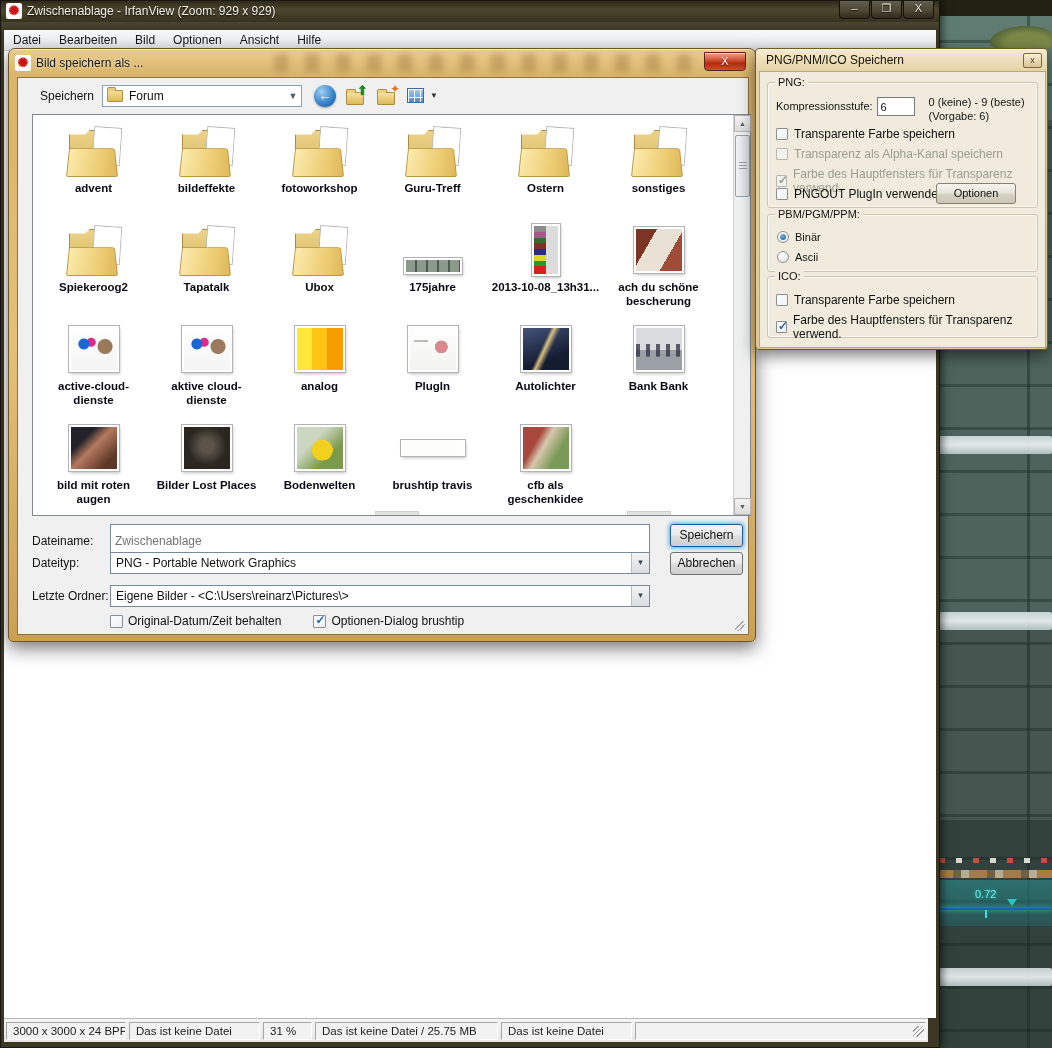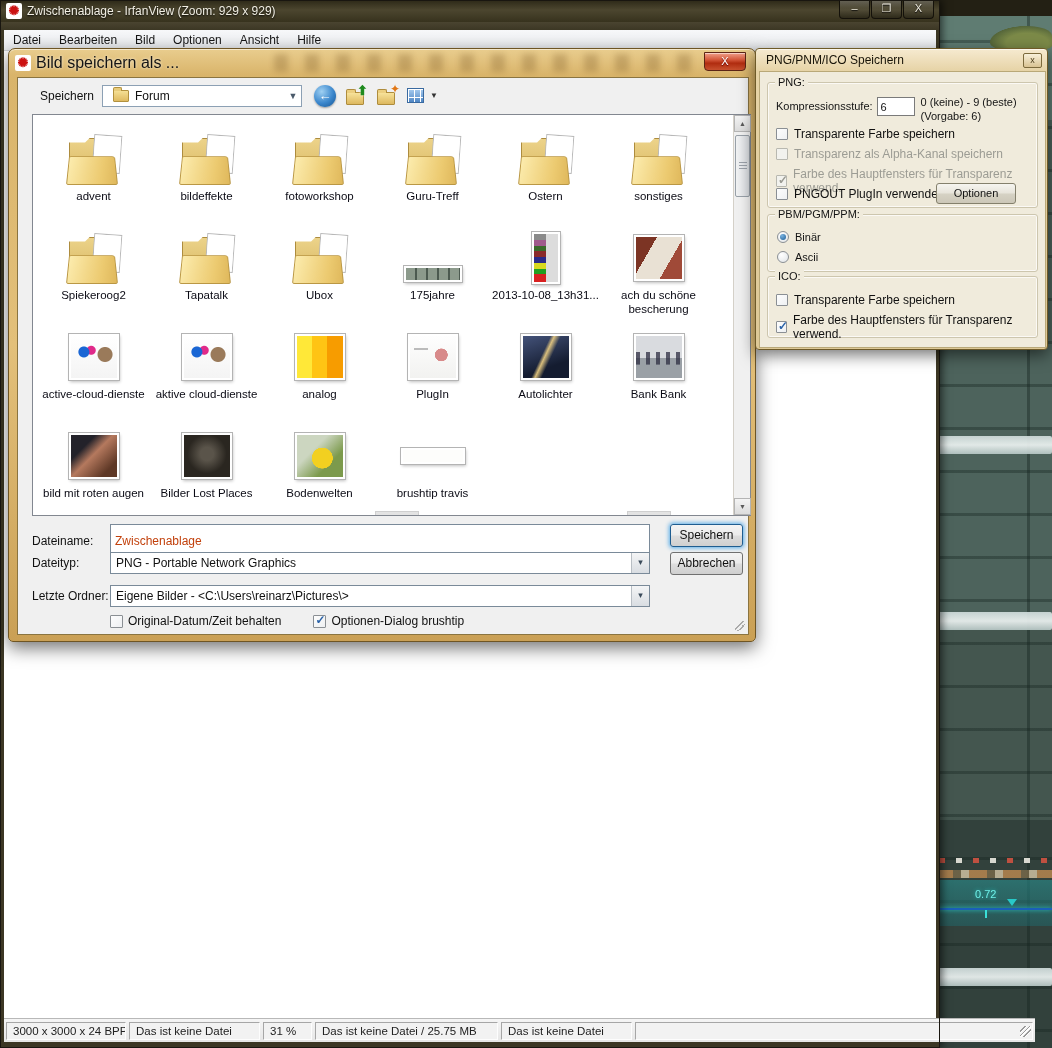--- a/index.html
+++ b/index.html
@@ -49,48 +49,48 @@
     color:#cc1212; font-size:13px; line-height:15px; text-align:center; font-weight:bold; }
   .mw-title { color:#f2efe4; font-size:12px; text-shadow:0 1px 2px #000; }
   .win-buttons { position:absolute; right:6px; top:0; display:flex; }
   .win-btn { width:31px; height:19px; margin-left:1px; border:1px solid #14110a; border-top:none;
     border-radius:0 0 4px 4px; background:linear-gradient(180deg,rgba(255,255,255,.28),rgba(255,255,255,.06) 45%,rgba(0,0,0,.25));
     color:#efece0; font-size:11px; line-height:17px; text-align:center; text-shadow:0 1px 1px #000; }
   .mw-menubar { position:absolute; left:4px; top:30px; width:932px; height:21px; display:flex; align-items:center; gap:0;
     background:linear-gradient(180deg,#f7f8fa,#e9ebee); border-bottom:1px solid #cfd2d6; }
   .menu-item { padding:2px 9px; color:#151515; font-size:12px; }
   .mw-client { position:absolute; left:4px; top:51px; width:932px; height:967px; background:#fff; }
-  .mw-statusbar { position:absolute; left:4px; top:1018px; width:1031px; height:24px;
+  .mw-statusbar { position:absolute; left:4px; top:1018px; width:924px; height:24px;
     background:linear-gradient(180deg,#f5f5f5,#e6e6e6); display:flex; align-items:center; padding:2px 2px; gap:3px;
     font-size:11.5px; color:#222; border-top:1px solid #b8b8b8; }
   .sb-cell { height:18px; line-height:17px; padding:0 6px; border:1px solid; border-color:#a6a6a6 #fdfdfd #fdfdfd #a6a6a6; background:#f2f2f2; white-space:nowrap; overflow:hidden; }
   .sb-1{width:120px;} .sb-2{width:131px;} .sb-3{width:49px;} .sb-4{width:183px;} .sb-5{width:131px;} .sb-6{flex:1;}
   .grip { position:absolute; right:4px; bottom:5px; width:11px; height:11px;
     background:
       linear-gradient(135deg, transparent 0 62%, #9a9a9a 62% 70%, #fff 70% 76%, transparent 76%),
       linear-gradient(135deg, transparent 0 42%, #9a9a9a 42% 50%, #fff 50% 56%, transparent 56%),
       linear-gradient(135deg, transparent 0 22%, #9a9a9a 22% 30%, #fff 30% 36%, transparent 36%);
   }
 
   
   .save-dialog { position:absolute; left:8px; top:48px; width:748px; height:594px; border-radius:7px 7px 5px 5px;
     background:linear-gradient(180deg,#e9cd8e,#d9b46a 26px,#e3c07a 50%,#caa055);
     border:1px solid #6e5524; box-shadow:0 6px 18px rgba(0,0,0,.55), inset 0 1px 0 rgba(255,255,255,.55); }
   .sd-titlebar { position:absolute; left:0; top:0; width:100%; height:28px; display:flex; align-items:center; }
-  .sd-title { font-size:16px; color:#141414; text-shadow:0 0 3px rgba(255,255,255,.8); }
+  .sd-title { font-size:12px; color:#141414; text-shadow:0 0 3px rgba(255,255,255,.8); }
   .ghost-icons { position:absolute; left:265px; top:5px; width:430px; height:18px; filter:blur(3px); opacity:.45;
     background:repeating-linear-gradient(90deg, rgba(95,60,15,.5) 0 14px, transparent 14px 31px); border-radius:3px; }
   .sd-close { position:absolute; right:9px; top:3px; width:42px; height:19px; border:1px solid #5c2415; border-radius:0 0 4px 4px;
     background:linear-gradient(180deg,#f0a08a,#d4573a 40%,#b02c10 60%,#c8502e);
     color:#fff; font-size:11px; line-height:17px; text-align:center; text-shadow:0 1px 1px #600; box-shadow:inset 0 1px 0 rgba(255,255,255,.5); }
   .sd-inner { position:absolute; left:8px; top:28px; width:732px; height:558px; background:#f0f0f0; border:1px solid #8a7440; }
 
   .sd-toolbar { position:absolute; left:0; top:0; width:100%; height:36px; display:flex; align-items:center; }
   .sd-toolbar-label { margin-left:22px; width:62px; color:#111; }
-  .combo { position:relative; width:200px; height:22px; background:#fff; border:1px solid #8ca0b4; display:flex; align-items:center;padding-left:6px; }
+  .combo { position:relative; width:200px; height:22px; background:#fff; border:1px solid #8ca0b4; display:flex; align-items:center; }
   .mini-folder { width:16px; height:12px; margin:0 6px 0 4px; position:relative;
     background:linear-gradient(180deg,#f5df94,#dfba60); border:1px solid #b2913e; border-radius:1px; }
   .mini-folder::before { content:""; position:absolute; left:-1px; top:-4px; width:7px; height:3px;
     background:#e8cc7c; border:1px solid #b2913e; border-bottom:none; border-radius:2px 2px 0 0; }
   .combo-text { flex:1; font-size:12px; color:#111; }
   .combo-caret { width:16px; text-align:center; color:#4a5a6a; font-size:9px; }
   .tb-icons { display:flex; align-items:center; gap:9px; margin-left:12px; }
   .tbi { position:relative; width:22px; height:22px; }
   .tbi-back { border-radius:50%; background:radial-gradient(circle at 35% 30%, #9fd0f2, #3a86cc 55%, #15528f);
     color:#fff; font-weight:bold; font-size:13px; line-height:21px; text-align:center; box-shadow:0 1px 2px rgba(0,0,0,.35); }
@@ -99,21 +99,21 @@
   .tbi-fold::before { content:""; position:absolute; left:-1px; top:-4px; width:8px; height:3px;
     background:#eccf80; border:1px solid #ae8c3c; border-bottom:none; border-radius:2px 2px 0 0; }
   .tbi-up-arrow { position:absolute; right:-1px; top:-2px; color:#1e8a1e; font-size:13px; font-weight:bold; text-shadow:0 0 2px #fff; }
   .tbi-star { position:absolute; right:-2px; top:-3px; color:#e07818; font-size:12px; text-shadow:0 0 2px #fff; }
   .tbi-views { width:17px; height:15px; margin-top:3px;
     background-image:linear-gradient(90deg,#fff 1px,transparent 1px),linear-gradient(#fff 1px,transparent 1px),linear-gradient(180deg,#a8cdf0,#4f86c4);
     background-size:6px 8px,6px 8px,100% 100%; border:1px solid #3a6aa0; }
   .tbi-views-caret { position:absolute; right:-9px; top:6px; color:#333; font-size:8px; }
 
   .file-list { position:absolute; left:14px; top:36px; width:719px; height:402px; background:#fff; border:1px solid #828790; }
-  .fl-grid { position:absolute; left:4px; top:12px; width:680px; display:grid; grid-template-columns:repeat(6,113px); grid-auto-rows:99px; }
+  .fl-grid { position:absolute; left:4px; top:4px; width:680px; display:grid; grid-template-columns:repeat(6,113px); grid-auto-rows:99px;font-weight:bold; }
   .file-item { position:relative; text-align:center; padding-top:6px; }
   .flabel { margin-top:4px; font-size:11.5px; color:#0a0a14; line-height:1.25; padding:0 2px; word-wrap:break-word; }
   .t { position:relative; width:62px; height:52px; margin:0 auto; }
   
   .t.fold::before { content:""; position:absolute; left:6px; top:5px; width:44px; height:44px;
     background:linear-gradient(180deg,#ecd38a,#d6b45c); border:1px solid #ad8c3e; border-radius:2px;
     clip-path:polygon(0 10%,36% 10%,46% 0,100% 0,100% 100%,0 100%); }
   .t.fold::after { content:""; position:absolute; left:3px; bottom:0; width:50px; height:32px;
     background:linear-gradient(100deg,#fcecae,#ecca70 70%,#dfb85c); border:1px solid #b99643; border-radius:2px 3px 2px 2px;
     transform:perspective(70px) rotateX(16deg); transform-origin:bottom; }
@@ -168,21 +168,21 @@
   .vs-up{top:0;} .vs-down{bottom:0;}
   .vs-thumb { position:absolute; left:1px; top:20px; width:15px; height:62px; border:1px solid #98a0a8; border-radius:2px;
     background:linear-gradient(90deg,#f2f3f4,#d8dbdf); }
   .vs-thumb::after { content:""; position:absolute; left:3px; top:26px; width:8px; height:7px;
     background:repeating-linear-gradient(180deg,#9aa0a8 0 1px,transparent 1px 3px); }
 
   .sd-fields { position:absolute; left:0; top:438px; width:100%; }
   .frow { position:absolute; left:14px; display:flex; align-items:center; }
   .flab { width:78px; font-size:12px; color:#111; }
   .r-name{top:8px;} .r-type{top:36px;} .r-folder{top:69px;} .r-checks{top:98px; left:92px;}
-  .txt-input { width:540px; height:22px; border:1px solid #7a8a99; background:#fff; font:12px "Liberation Sans",sans-serif; padding:16px 4px; color:#c2410c; }
+  .txt-input { width:540px; height:22px; border:1px solid #7a8a99; background:#fff; font:12px "Liberation Sans",sans-serif; padding:16px 4px; color:#737373; }
   .dd { position:relative; width:540px; height:22px; border:1px solid #7a8a99; background:#fff; display:flex; align-items:center; padding-left:5px; font-size:12px; color:#111; }
   .dd::after { content:"▾"; position:absolute; right:0; top:0; width:17px; height:20px; text-align:center; line-height:19px;
     font-size:9px; color:#3a4a5a; background:linear-gradient(180deg,#f4f5f6,#d9dde2); border-left:1px solid #b8bec4; }
   .side-btn { position:absolute; width:73px; height:23px; text-align:center; line-height:21px; font-size:12px; color:#111;
     background:linear-gradient(180deg,#f4f4f4,#ebebeb 48%,#dddddd 52%,#cfcfcf); border:1px solid #707070; border-radius:3px; }
   .btn-save { left:652px; top:8px; border-color:#1f5d90; box-shadow:0 0 4px 1px rgba(60,160,230,.85); }
   .btn-cancel { left:652px; top:36px; }
   .cb { display:flex; align-items:center; margin-right:32px; }
   .cb-box { width:13px; height:13px; background:linear-gradient(135deg,#fdfdfd,#eef0f2); border:1px solid #8a8f94; margin-right:5px;
     position:relative; border-radius:1px; }
@@ -206,21 +206,21 @@
     background:linear-gradient(180deg,#f8f0da,#d9c392); color:#4a3c1a; font-size:9px; line-height:13px; text-align:center; }
   .od-body { position:absolute; left:3px; top:22px; width:287px; height:277px; background:#f0ebdc; border:1px solid #b9a878; font-size:11px; }
   .group { position:absolute; left:7px; width:271px; border:1px solid #cdc6ae; border-radius:3px; box-shadow:inset 0 0 0 1px rgba(255,255,255,.7); }
   .group-label { position:absolute; top:-7px; left:7px; background:#f0ebdc; padding:0 3px; font-size:11px; color:#141414; }
   .g-png { top:10px; height:126px; }
   .g-pbm { top:142px; height:58px; }
   .g-ico { top:204px; height:62px; }
   .comp-row { position:absolute; left:8px; top:12px; display:flex; align-items:flex-start; }
   .comp-lab { margin-top:5px; color:#141414; }
   .comp-input { width:38px; height:19px; margin:2px 6px 0 4px; border:1px solid #7a7a7a; background:#fff; font:11px "Liberation Sans",sans-serif; padding:0 3px; color:#111; }
-  .comp-hint { color:#141414; line-height:1.3; }
+  .comp-hint { color:#141414; line-height:1.3;margin-left:8px; }
   .ocb { position:absolute; left:8px; display:flex; align-items:center; }
   .ocb .cb-box { width:12px; height:12px; margin-right:6px; }
   .ocb-1{top:44px;} .ocb-2{top:64px;} .ocb-3{top:84px;} .ocb-4{top:104px;}
   .opt-btn { position:absolute; left:168px; top:100px; width:80px; height:21px; text-align:center; line-height:19px;
     background:linear-gradient(180deg,#f6f5f0,#e7e4da 48%,#d6d2c4 52%,#ccc7b8); border:1px solid #84806c; border-radius:3px; font-size:11px; color:#111; }
   .radio { position:absolute; left:9px; display:flex; align-items:center; }
   .radio-circle { width:12px; height:12px; border-radius:50%; border:1px solid #8a8f94; margin-right:6px;
     background:radial-gradient(circle at 35% 30%,#fff,#dfe3e6); position:relative; }
   .radio-circle.sel::after { content:""; position:absolute; left:2px; top:2px; width:6px; height:6px; border-radius:50%;
     background:radial-gradient(circle at 35% 30%,#7ab2e0,#1c5d96); }
@@ -475,20 +475,26 @@
               <div class="flabel">Bodenwelten</div>
             </div>
 
             <div class="file-item">
               <div class="t pic img-script">
                 <span class="inner"></span>
               </div>
               <div class="flabel">brushtip travis</div>
             </div>
 
+            <div class="file-item">
+              <div class="t pic img-garden">
+                <span class="inner"></span>
+              </div>
+              <div class="flabel">cfb als geschenkidee</div>
+            </div>
           </div>
         <div class="cut-stub" style="left:342px;"></div>
         <div class="cut-stub" style="left:594px;"></div>
         <div class="vscroll">
           <div class="vs-btn vs-up">▲</div>
           <div class="vs-thumb"></div>
           <div class="vs-btn vs-down">▼</div>
         </div>
       </div>
 

